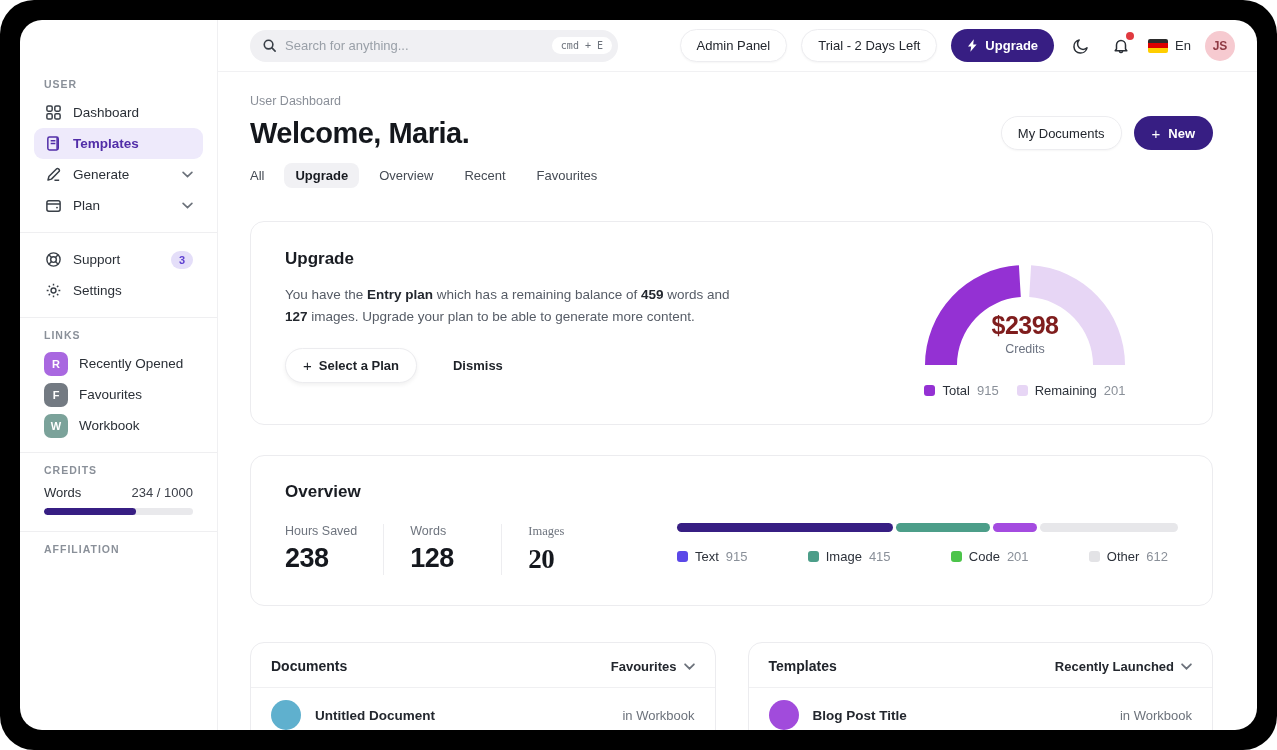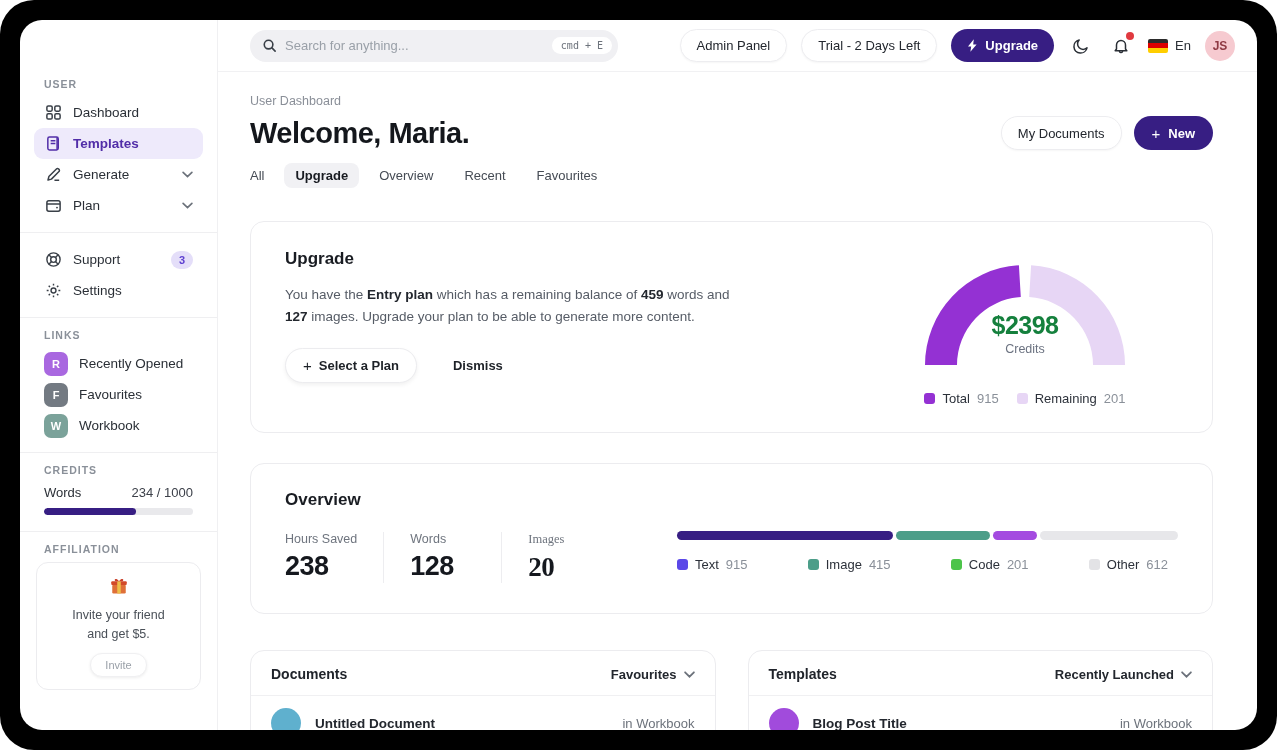--- a/index.html
+++ b/index.html
@@ -70,23 +70,23 @@
   .uc-title { font-size:17px; font-weight:bold; color:#191c22; }
   .uc-para { margin-top:15px; max-width:448px; font-size:13.5px; line-height:1.62; color:#565c66; }
   .uc-para b { color:#23272e; }
   .uc-actions { margin-top:20px; display:flex; align-items:center; gap:36px; }
   .select-plan-btn { display:flex; align-items:center; gap:7px; padding:8px 17px; border-radius:999px; background:#fff;
                      border:1px solid #ececef; box-shadow:0 2px 4px rgba(0,0,0,.06); font-size:13px; font-weight:bold; color:#1d2127; cursor:pointer; }
   .dismiss-btn { font-size:13px; font-weight:bold; color:#1d2127; cursor:pointer; }
   .gauge-block { width:250px; margin-right:28px; margin-top:4px; }
   .gauge-wrap { position:relative; width:220px; height:118px; margin:0 auto; }
   .gauge-center { position:absolute; left:0; right:0; top:58px; text-align:center; }
-  .gauge-value { font-size:25px; font-weight:bold; color:#15803d; letter-spacing:-.5px; }
+  .gauge-value { font-size:25px; font-weight:bold; color:#7f1d1d; letter-spacing:-.5px; }
   .gauge-label { font-size:12.5px; color:#6b7280; margin-top:2px; }
-  .legend-row { display:flex; justify-content:center; gap:18px; margin-top:20px; }
+  .legend-row { display:flex; justify-content:center; gap:18px; margin-top:12px; }
   .legend-item { display:flex; align-items:center; gap:7px; font-size:13px; color:#2c313a; }
   .legend-item .lg-val { color:#8a9099; }
   .swatch { width:11px; height:11px; border-radius:3px; }
 
   .overview-card { margin-top:30px; padding:26px 34px 30px; display:flex; }
   .ov-left { width:392px; flex:0 0 392px; }
   .ov-stats { display:flex; margin-top:22px; }
   .stat-col { padding-right:26px; margin-right:26px; border-right:1px solid #ededf0; min-width:92px; }
   .stat-col:last-child { border-right:none;font-family:Liberation Serif, serif; }
   .stat-label { font-size:12.5px; color:#6e747e; }
@@ -224,34 +224,20 @@
         <span>Words</span>
         <span class="cr-val">234 / 1000</span>
       </div>
       <div class="progress-track">
         <div class="progress-fill" style="width: 62%;"></div>
       </div>
 
       <hr class="sb-divider" style="margin-top:16px">
 
       <div class="sec-label">AFFILIATION</div>
-      <div class="affil-card">
-        <span style="display:inline-block">
-          <svg width="20" height="20" viewBox="0 0 16 16">
-            <rect x="2.6" y="7" width="10.8" height="7" rx="1" fill="#df7038"></rect>
-            <rect x="1.8" y="4.2" width="12.4" height="3" rx="0.8" fill="#d24a2a"></rect>
-            <rect x="6.6" y="4.2" width="2.8" height="9.8" fill="#edc04a"></rect>
-            <path d="M8 4.2C6.5 2 4.5 2.2 4.6 3.3 4.7 4.4 6.5 4.3 8 4.2zM8 4.2c1.5-2.2 3.5-2 3.4-.9-.1 1.1-1.9 1-3.4.9z" fill="#c9402a"></path>
-          </svg></span>
-        <div class="affil-text">
-          <span>Invite your friend</span><br>
-          <span>and get $5.</span>
-        </div>
-        <span class="invite-btn">Invite</span>
-      </div>
     </aside>
 
     <div class="main">
 
       <div class="topbar">
         <div class="search-pill">
           <span>
             <svg width="15" height="15" viewBox="0 0 16 16" fill="none" stroke="#3a4048" stroke-width="1.7" stroke-linecap="round">
               <circle cx="7" cy="7" r="4.6"></circle>
                 <path d="M10.6 10.6L14 14"></path>

